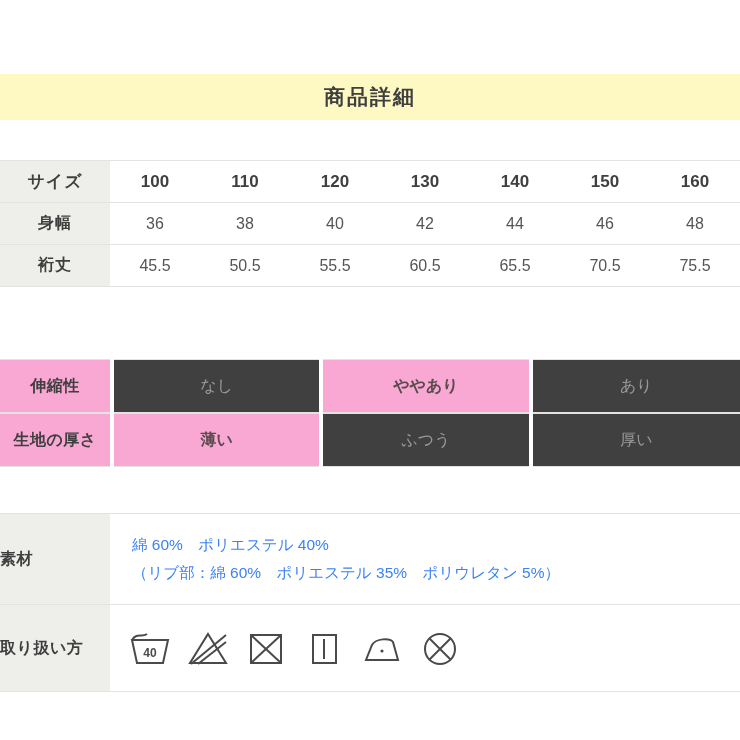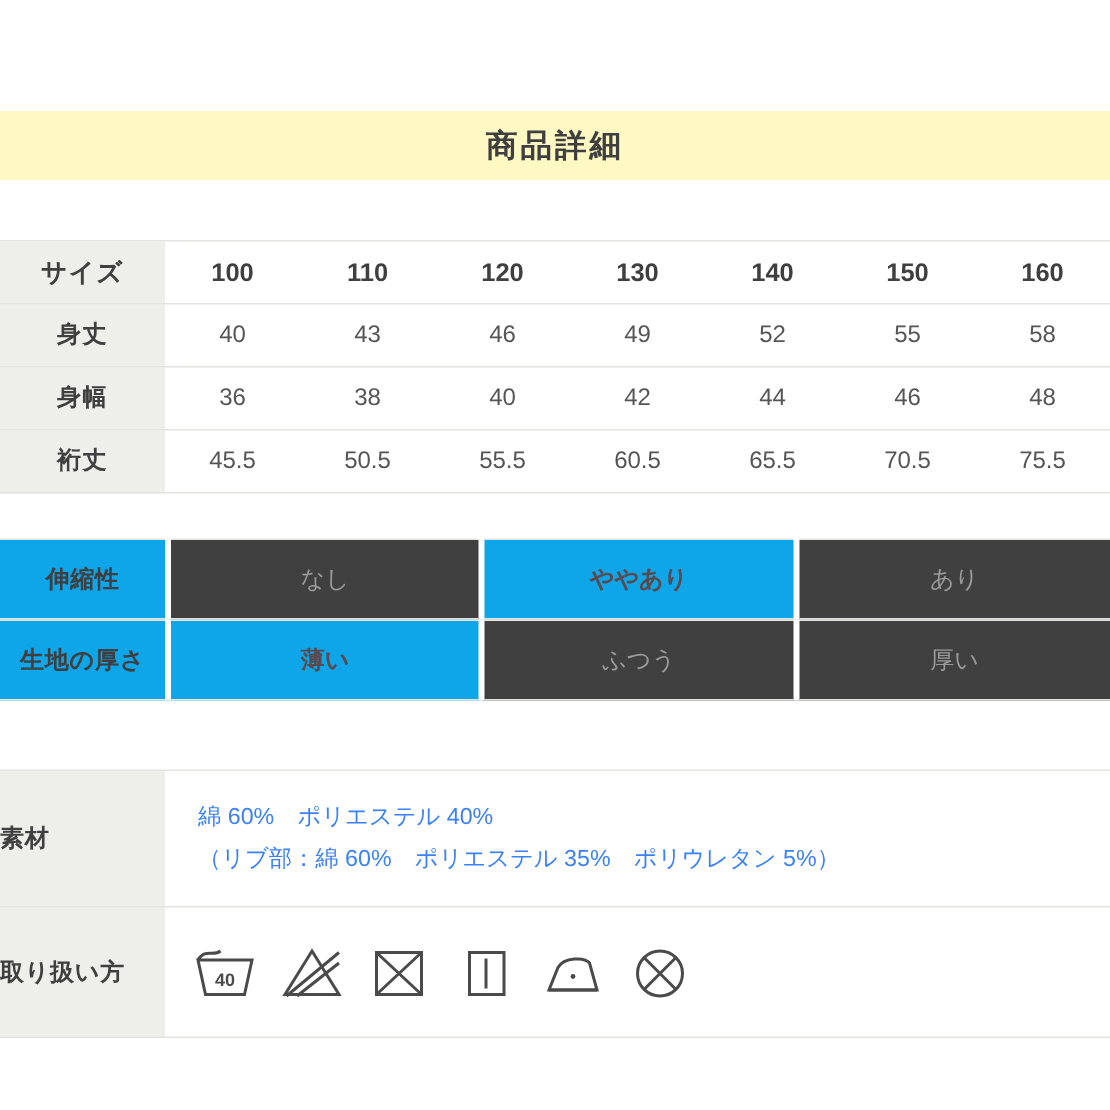--- a/index.html
+++ b/index.html
@@ -93,33 +93,33 @@
   }
   .prop-stretch { top: 359px; }
   .prop-thick   { top: 413px; }
   .prop-table td {
     height: 52px;
     font-size: 16px;
     text-align: center;
     color: #9b9b9b;
   }
   .prop-table td.rowhead {
-    background: #0ea5e9;
+    background: #f9a8d4;
     width: 110px;
     font-weight: bold;
     color: #3f3f3f;
     font-size: 16px;
     letter-spacing: 0.5px;
   }
   .prop-table td.opt {
     background: #404040;
     border-left: 4px solid #ffffff;
   }
   .prop-table td.opt.selected {
-    background: #0ea5e9;
+    background: #f9a8d4;
     color: #5a4a4d;
     font-weight: bold;
   }
 
   
   .mat-table {
     position: absolute;
     left: 0;
     top: 513px;
     width: 740px;
@@ -172,30 +172,20 @@
       <td class="rowhead">サイズ</td>
       <td>100</td>
       <td>110</td>
       <td>120</td>
       <td>130</td>
       <td>140</td>
       <td>150</td>
       <td>160</td>
     </tr>
     <tr>
-      <td class="rowhead">身丈</td>
-      <td>40</td>
-      <td>43</td>
-      <td>46</td>
-      <td>49</td>
-      <td>52</td>
-      <td>55</td>
-      <td>58</td>
-    </tr>
-    <tr>
       <td class="rowhead">身幅</td>
       <td>36</td>
       <td>38</td>
       <td>40</td>
       <td>42</td>
       <td>44</td>
       <td>46</td>
       <td>48</td>
     </tr>
     <tr>

